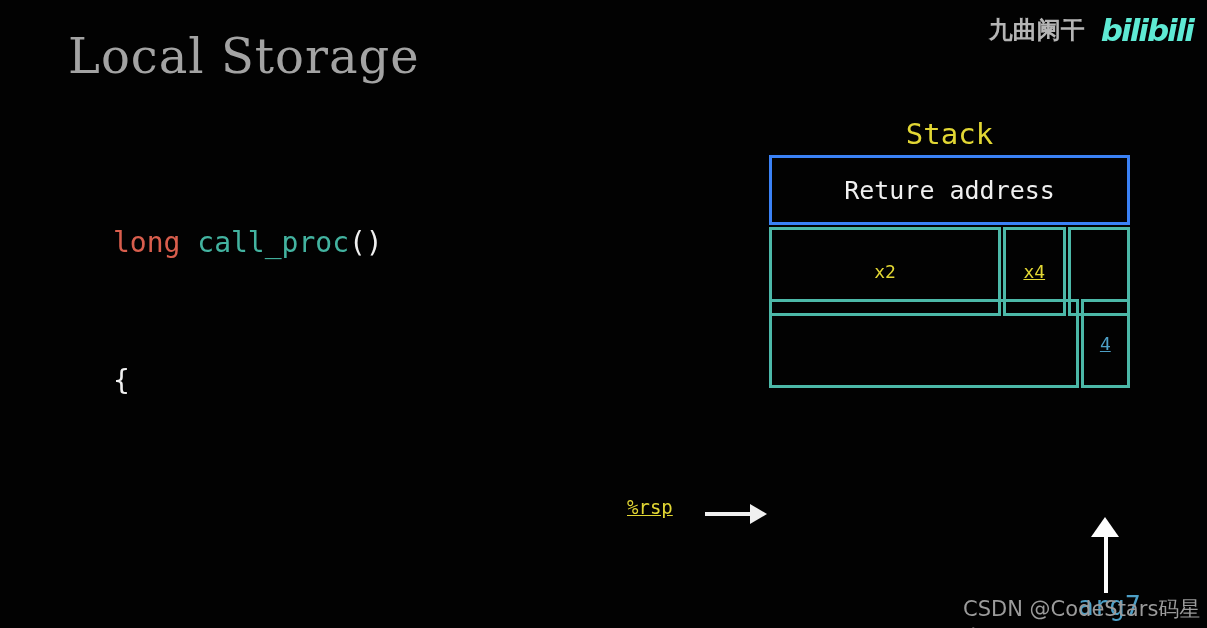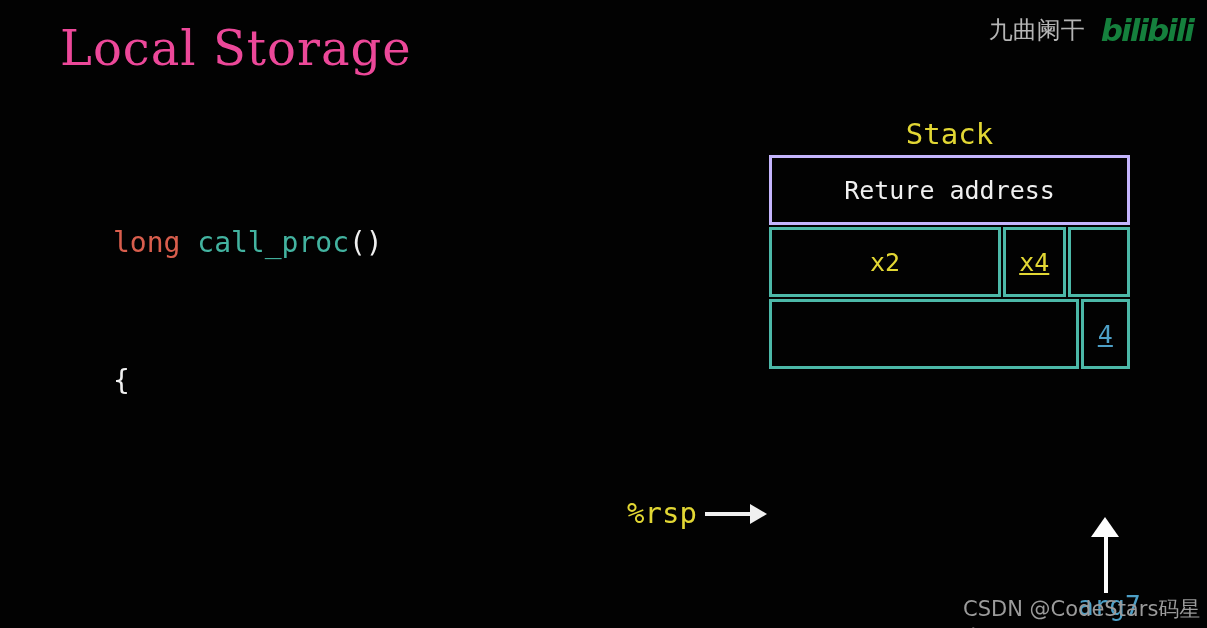--- a/index.html
+++ b/index.html
@@ -1,67 +1,67 @@
 <!DOCTYPE html>
 <html><head>
 <meta charset="utf-8">
 <style>
   html,body{margin:0;padding:0;background:#000;}
   body{width:1207px;height:628px;position:relative;overflow:hidden;
        font-family:"DejaVu Sans Mono", monospace;}
   .slide{position:absolute;inset:0;background:#020202;}
 
   
-  .page-title{position:absolute;left:60px;top:20px;margin:0;
+  .page-title{position:absolute;left:60px;top:20px;margin:8px;
     font-family:"DejaVu Serif", serif;font-weight:400;font-size:48px;
-    color:#ec4899;letter-spacing:1px;}
+    color:#a3a3a3;letter-spacing:1px;}
 
   
   .code{position:absolute;left:95px;top:128px;font-size:28px;line-height:46px;
         color:#f0f0f0;white-space:pre;}
   .cl{min-height:46px;margin-left:18px;}
   .ind1{padding-left:67px;}
   .kw-red{color:#d95e4d;}
   .kw-teal{color:#43b3a0;}
 
   
   .stack-title{position:absolute;left:769px;top:117px;width:361px;margin:0;
     text-align:center;color:#e2d734;font-size:29px;font-weight:400;}
   .stack{position:absolute;left:769px;top:155px;width:361px;
     display:flex;flex-direction:column;gap:2px;}
-  .srow{height:70px;box-sizing:border-box;border:3px solid #c4b5fd;
+  .srow{height:70px;box-sizing:border-box;border:3px solid #3b82f6;
     display:flex;align-items:center;justify-content:center;font-size:25px;}
   .srow-split{height:70px;display:flex;gap:2px;}
-  .scell{box-sizing:border-box;border:3px solid #4cb8a8;height:70px;
-    display:flex;align-items:center;justify-content:center;font-size:25px;}
+  .scell{box-sizing:border-box;border:3px solid #4cb8a8;height:89px;
+    display:flex;align-items:center;justify-content:center;font-size:18px;}
   .f4{flex:4;} .f2{flex:2;} .f1{flex:1;text-decoration:underline;} .f7{flex:7;}
   .t-white{color:#f0f0f0;} .t-yellow{color:#e2d734;} .t-blue{color:#4d9fc6;}
 
   
-  .rsp-label{position:absolute;left:627px;top:496px;color:#e2d734;font-size:29px;}
+  .rsp-label{position:absolute;left:627px;top:496px;color:#e2d734;font-size:19px;text-decoration:underline;}
   .rsp-arrow-line{position:absolute;left:705px;top:512px;width:47px;height:4px;
     background:#f0f0f0;}
   .rsp-arrow-head{position:absolute;left:750px;top:504px;width:0;height:0;
     border-left:17px solid #f0f0f0;border-top:10px solid transparent;
     border-bottom:10px solid transparent;}
 
   
   .arg7-arrow-line{position:absolute;left:1104px;top:536px;width:4px;height:57px;
     background:#fdfdfd;}
   .arg7-arrow-head{position:absolute;left:1091px;top:517px;width:0;height:0;
     border-bottom:20px solid #fdfdfd;border-left:14px solid transparent;
     border-right:14px solid transparent;}
   .arg7-label{position:absolute;left:1078px;top:591px;color:#4d9fc6;
     font-size:26px;z-index:2;}
 
   
   .bili{position:absolute;top:12px;right:14px;display:flex;gap:16px;
     align-items:center;font-family:"DejaVu Sans", sans-serif;}
-  .bili-channel{color:#b5b5b5;font-size:24px;font-weight:400;}
-  .bili-logo{color:#15803d;font-size:31px;font-weight:800;font-style:italic;
+  .bili-channel{color:#b5b5b5;font-size:24px;font-weight:700;}
+  .bili-logo{color:#5eead4;font-size:31px;font-weight:800;font-style:italic;
     letter-spacing:-2px;}
   .csdn{position:absolute;left:963px;top:595px;z-index:6;color:#9b9b9b;
     font-family:"DejaVu Sans", sans-serif;font-size:21px;}
 </style>
 </head>
 <body>
 
 <div class="slide">
 
   <h1 class="page-title">Local Storage</h1>

